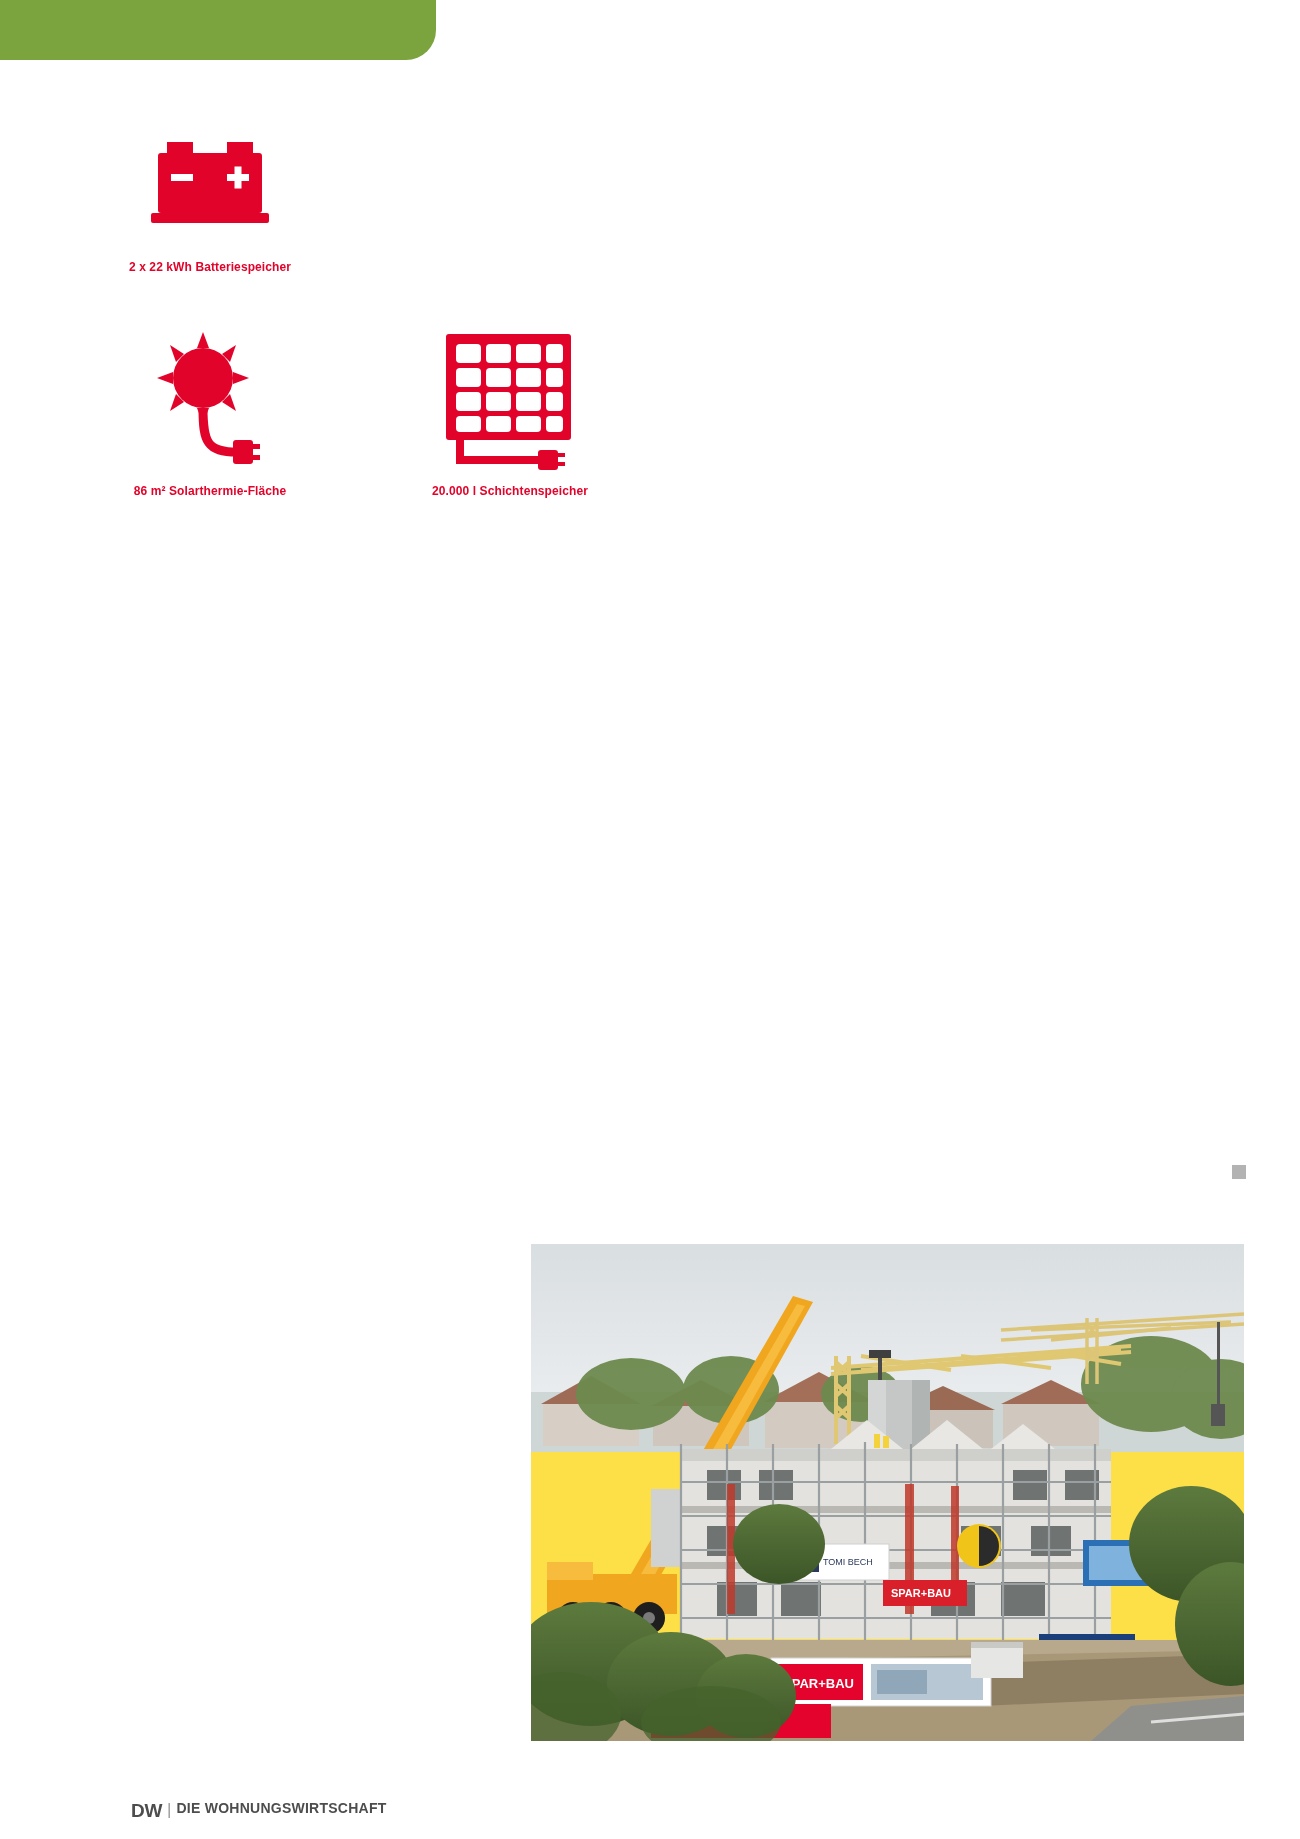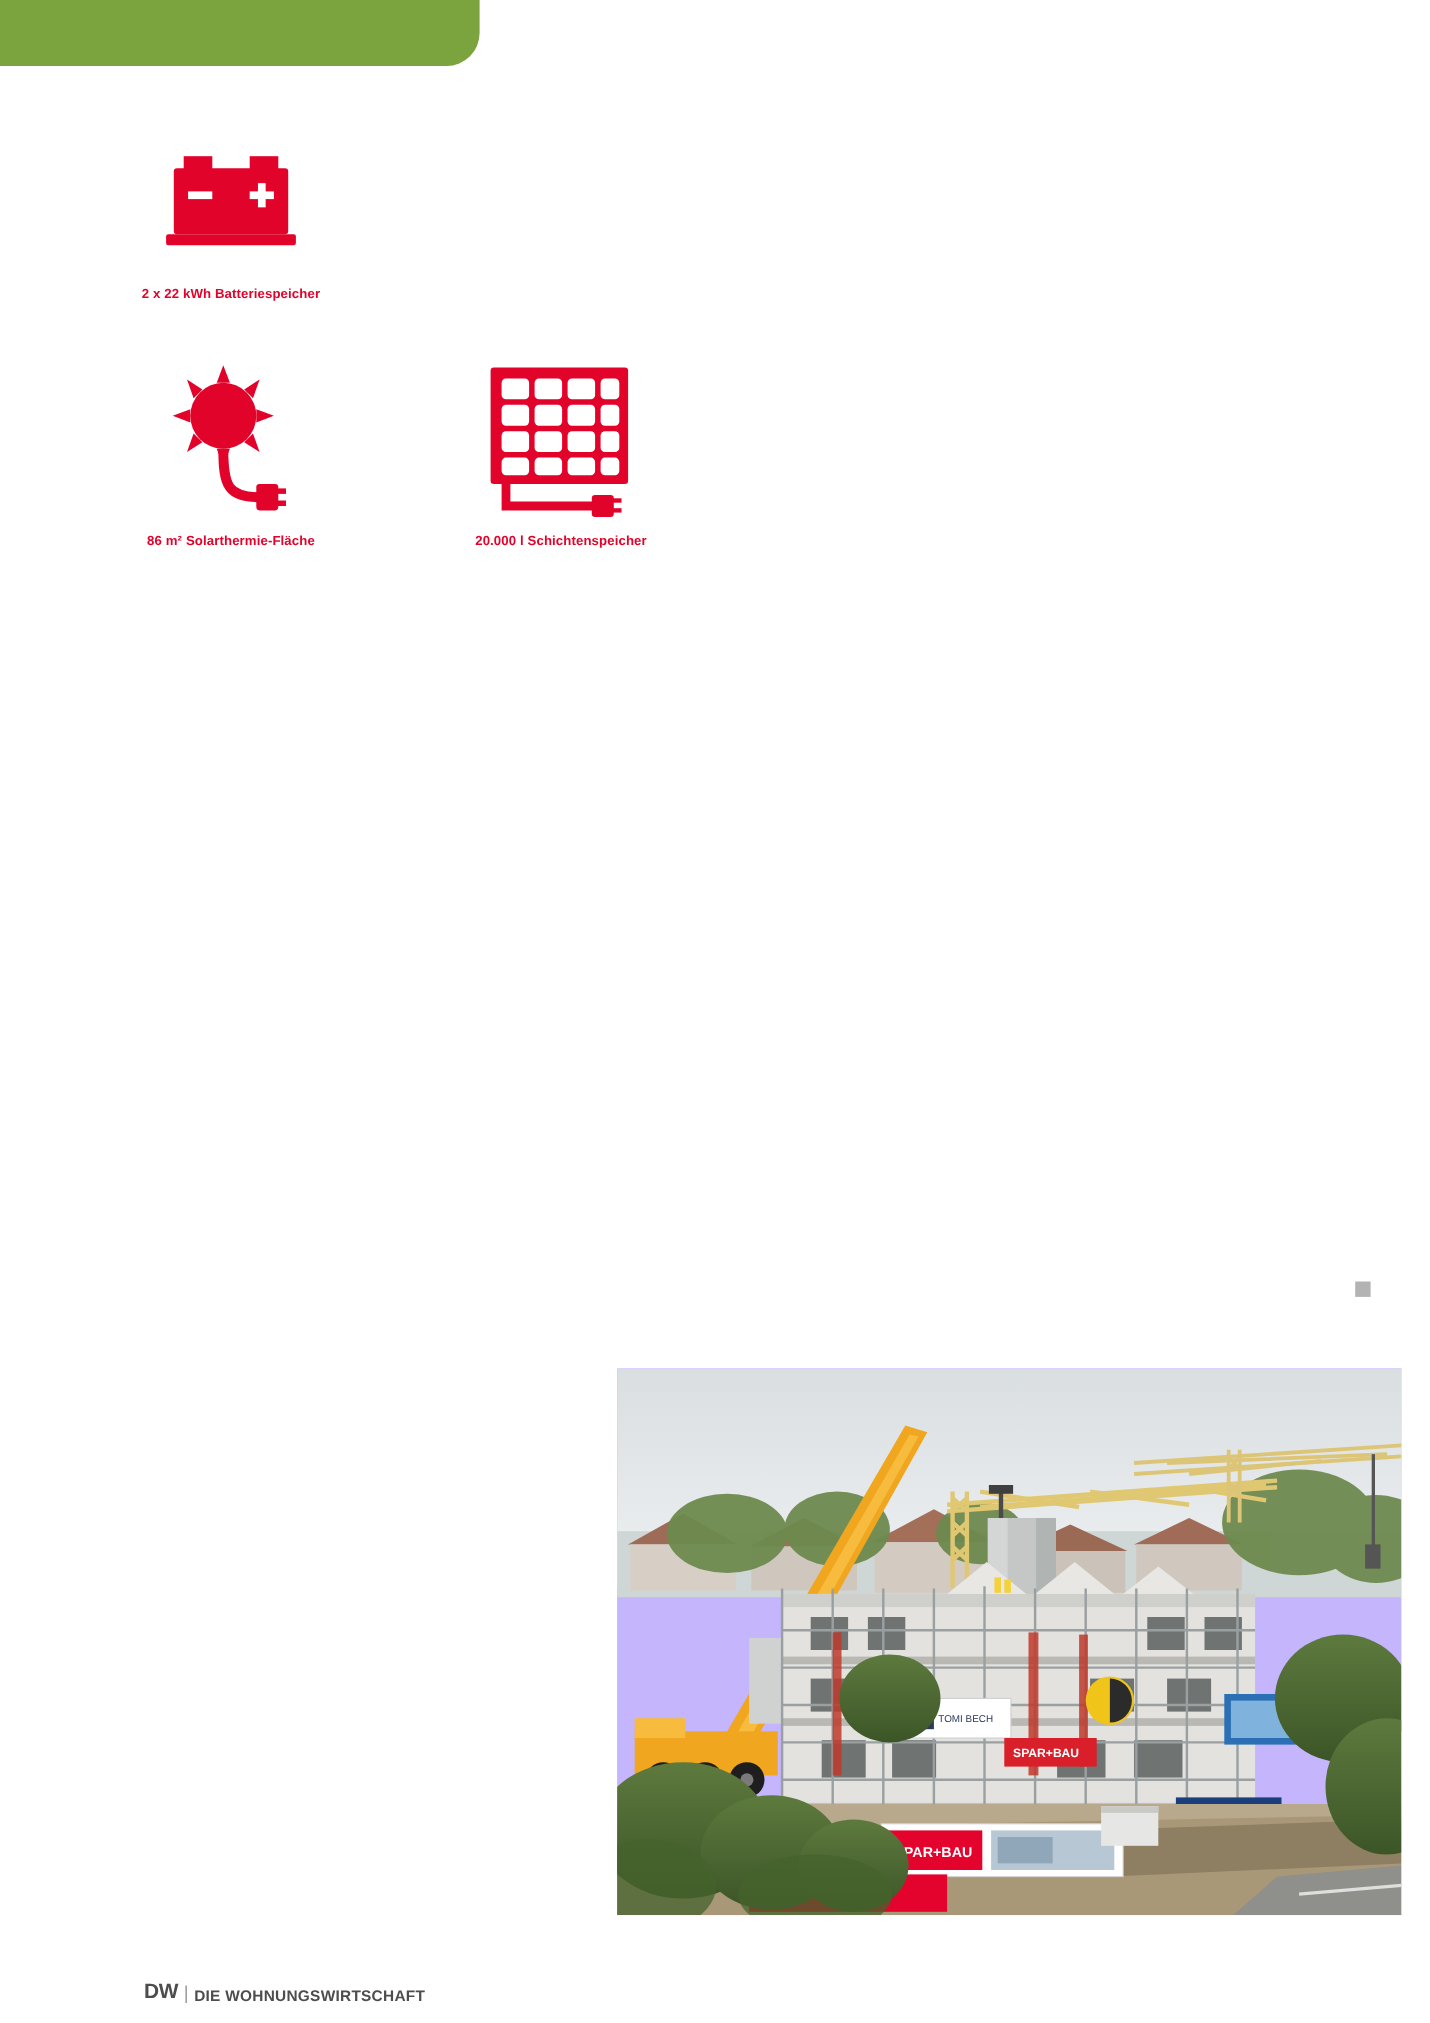--- a/index.html
+++ b/index.html
@@ -71,35 +71,35 @@
   .grey-square {
     position: absolute;
     left: 1232px;
     top: 1165px;
     width: 14px;
     height: 14px;
     background: #b3b3b3;
   }
   .photo-frame {
     position: absolute;
-    left: 561px;
+    left: 531px;
     top: 1244px;
     width: 713px;
     height: 497px;
     overflow: hidden;
-    background: #c4b5fd;
+    background: #fde047;
   }
   .photo-frame svg { display: block; }
   
   .footer {
     position: absolute;
     left: 131px;
     top: 1800px;
     display: flex;
-    align-items: flex-end;
+    align-items: flex-start;
     gap: 5px;
   }
   .footer-dw {
     font-size: 19px;
     font-weight: bold;
     color: #4d4d4d;
     letter-spacing: -0.3px;
   }
   .footer-bar {
     color: #9a9a9a;

